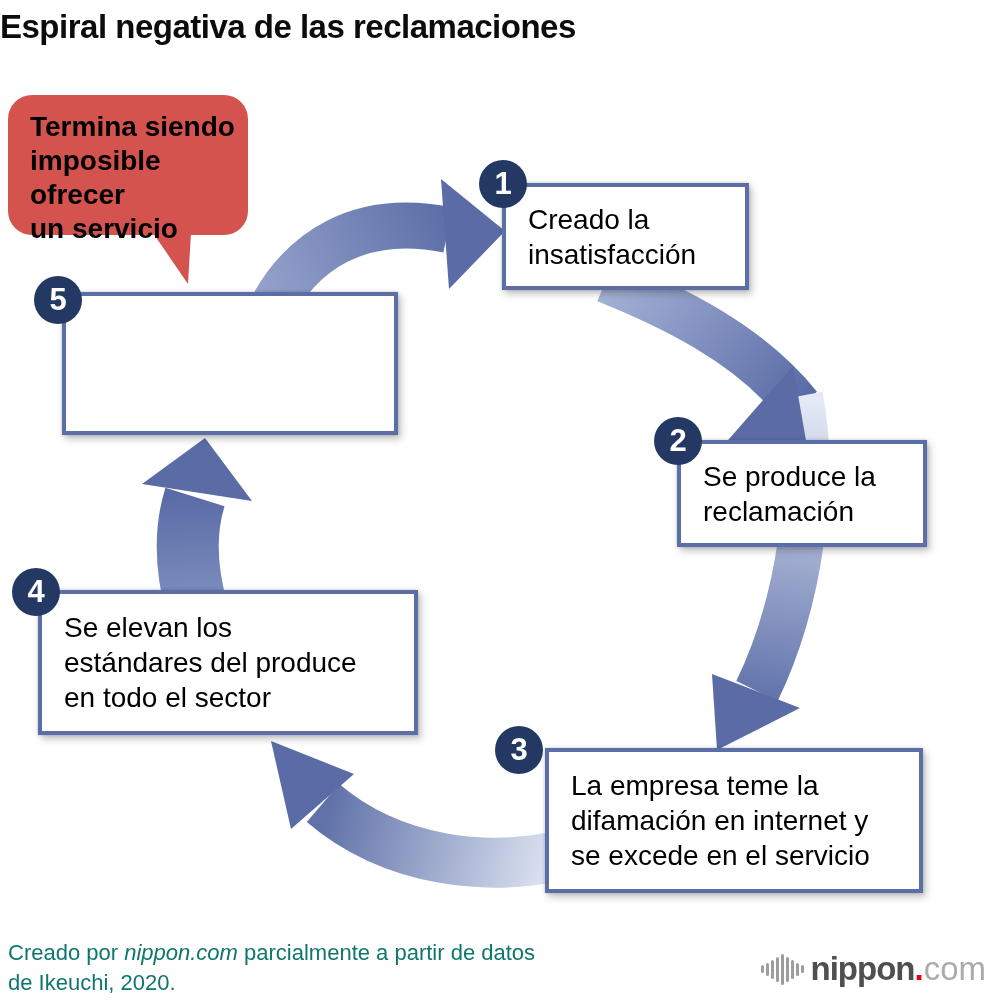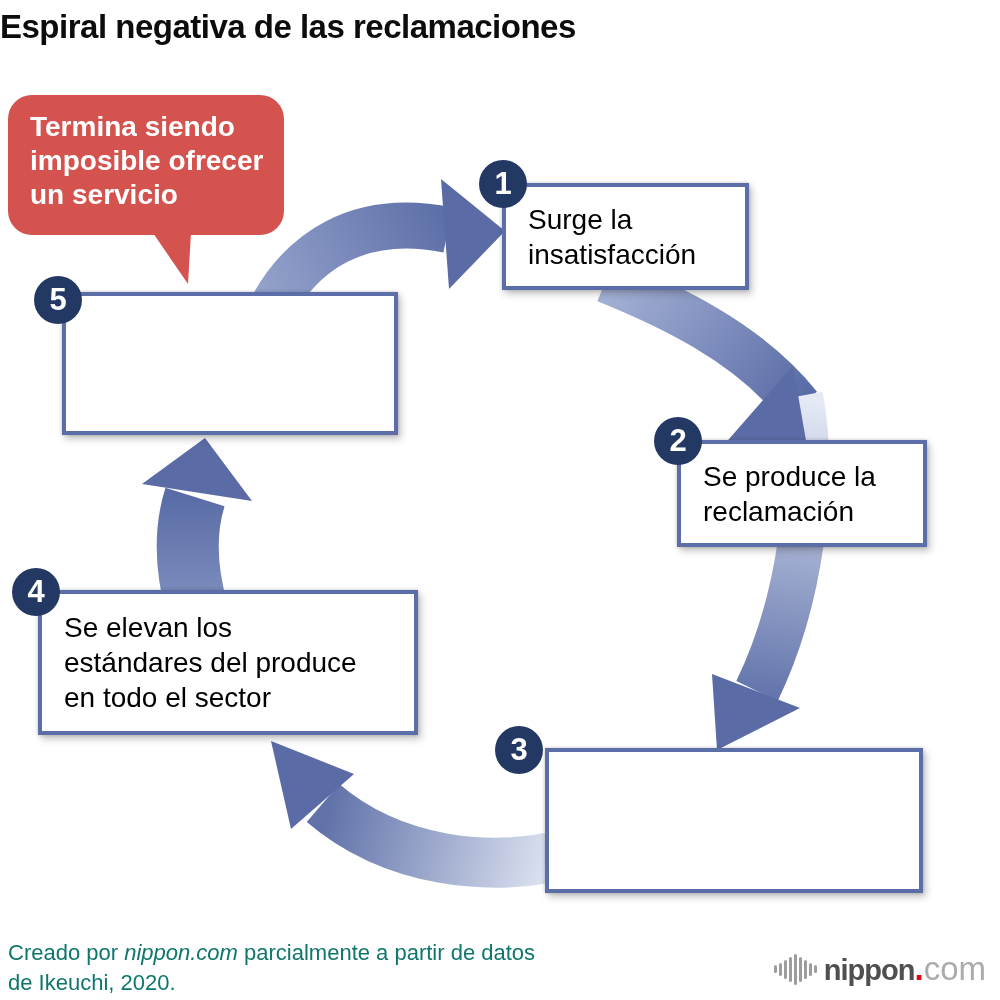--- a/index.html
+++ b/index.html
@@ -6,23 +6,23 @@
     --accent-red:#d4534f; --navy:#233862; --box-border:#5b6ea8;
     --arrow-blue:#5a6ba6; --logo-red:#e60012; --logo-gray:#4f4f4f; --logo-light:#ababab;
   }
   html,body{margin:0;padding:0;background:#fff;}
   #canvas{position:relative;width:1000px;height:1000px;background:#fff;overflow:hidden;
           font-family:"Liberation Sans","DejaVu Sans",sans-serif;}
   .title{position:absolute;left:0;top:8px;width:1000px;
          font-size:33px;font-weight:bold;color:#0c0c0c;letter-spacing:-.5px;}
   svg.arrows{position:absolute;left:0;top:0;z-index:1;}
   
-  .callout{position:absolute;left:8px;top:95px;width:276px;height:140px;z-index:2;
+  .callout{position:absolute;left:8px;top:95px;width:240px;height:140px;z-index:2;
            background:var(--accent-red);border-radius:24px;box-sizing:border-box;
-           padding:15px 12px 0 22px;color:#ffffff;font-size:28px;line-height:34px;
+           padding:15px 12px 0 22px;color:#000000;font-size:28px;line-height:34px;
            font-weight:bold;white-space:pre-line;}
   
   .step-box{position:absolute;z-index:3;background:#fff;border:4px solid var(--box-border);
             box-sizing:border-box;display:flex;flex-direction:column;justify-content:center;
             box-shadow:0 0 3px rgba(60,60,60,.25), 3px 4px 7px rgba(60,60,60,.30);}
   .step-label{padding:0 6px 0 22px;font-size:28px;line-height:35px;color:#000;white-space:pre-line;}
   .step-num{position:absolute;width:48px;height:48px;border-radius:50%;background:var(--navy);
             color:#fff;font-size:31px;font-weight:bold;text-align:center;line-height:48px;
             left:-27px;top:-27px;}
   #box1{left:502px;top:183px;width:247px;height:107px;}
@@ -32,21 +32,21 @@
   #box5{left:62px; top:292px;width:336px;height:143px;}
   #box3 .step-num{left:-54px;top:-26px;}
   #box4 .step-num{left:-30px;top:-26px;}
   #box5 .step-num{left:-32px;top:-20px;}
   
   .credit{position:absolute;left:8px;top:938px;width:560px;font-size:22px;line-height:30px;color:#0f766e;z-index:2;}
   .credit .src{font-style:italic;}
   .logo{position:absolute;right:14px;top:950px;display:flex;align-items:center;gap:7px;z-index:2;}
   .logo-bars{display:flex;align-items:center;gap:2px;height:34px;}
   .logo-bars i{display:block;width:3px;background:#9d9d9d;border-radius:2px;}
-  .logo-word{font-size:29px;font-weight:bold;color:var(--logo-gray);letter-spacing:-1px;}
+  .logo-word{font-size:33px;font-weight:bold;color:var(--logo-gray);letter-spacing:-1px;}
   .logo-dot{font-size:33px;font-weight:bold;color:var(--logo-red);}
   .logo-tld{font-size:33px;font-weight:normal;color:var(--logo-light);letter-spacing:0;text-align:center;}
 </style>
 </head>
 <body>
 
 <div id="canvas">
 
   <div class="title">Espiral negativa de las reclamaciones</div>
 
@@ -88,32 +88,35 @@
 
     <polygon points="153,233 191,233 188,284" style="fill:var(--accent-red)"></polygon>
   </svg>
 
   <div class="callout">Termina siendo
 imposible ofrecer
 un servicio</div>
 
   <div class="step-box" id="box1">
     <span class="step-num">1</span>
-    <div class="step-label">Surge la
+    <div class="step-label">Creado la
 insatisfacción</div>
   </div>
 
   <div class="step-box" id="box2">
     <span class="step-num">2</span>
     <div class="step-label">Se produce la
 reclamación</div>
   </div>
 
   <div class="step-box" id="box3">
     <span class="step-num">3</span>
+    <div class="step-label">La empresa teme la
+difamación en internet y
+se excede en el servicio</div>
   </div>
 
   <div class="step-box" id="box4">
     <span class="step-num">4</span>
     <div class="step-label">Se elevan los
 estándares del produce
 en todo el sector</div>
   </div>
 
   <div class="step-box" id="box5">

